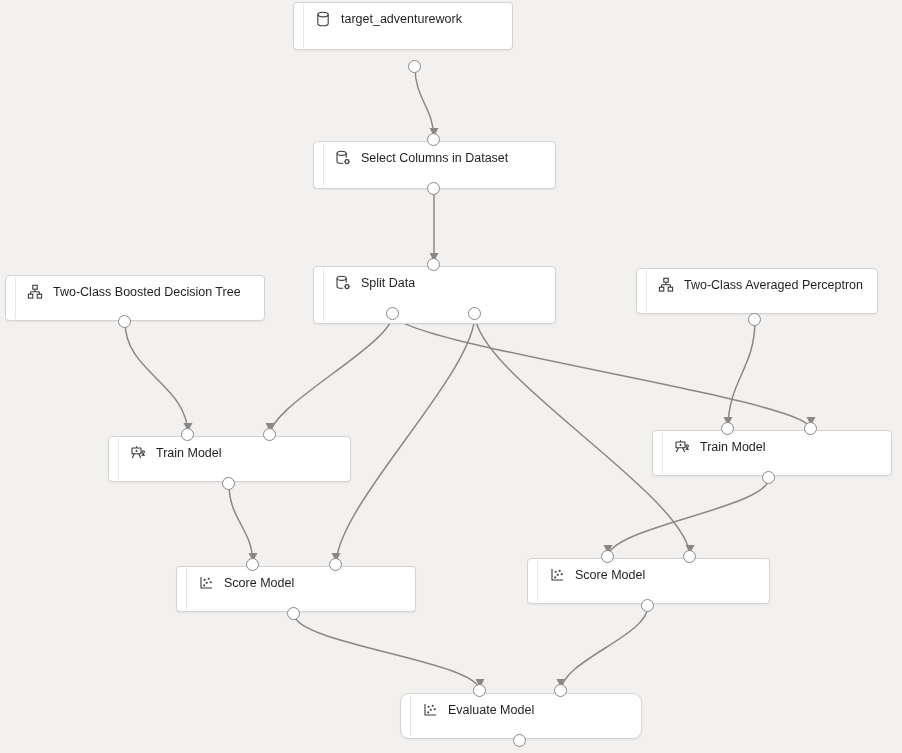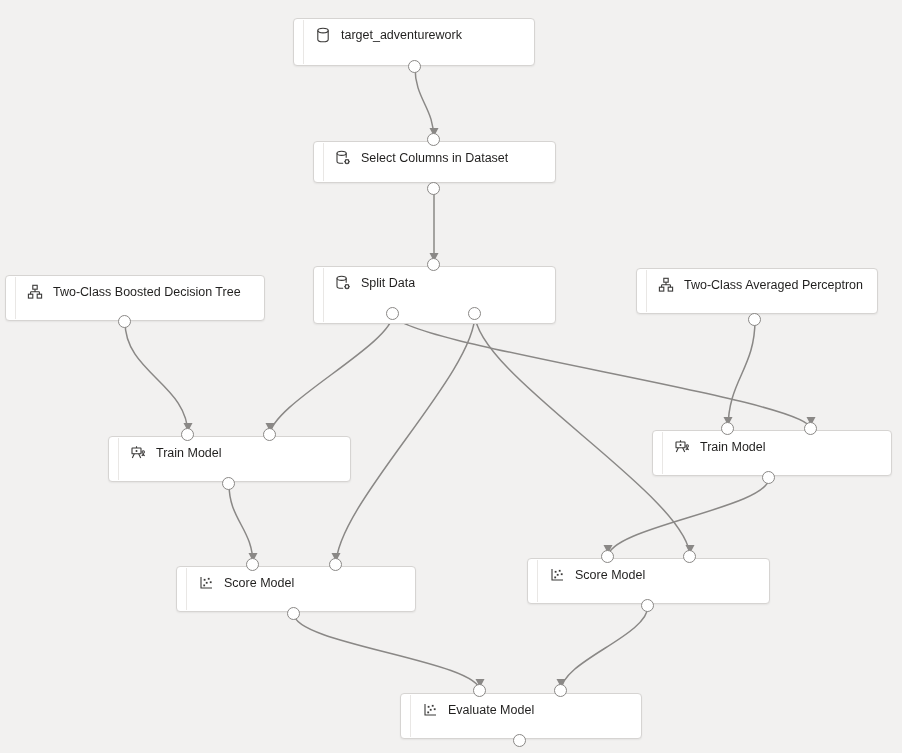--- a/index.html
+++ b/index.html
@@ -87,34 +87,34 @@
       </g>
       <g>
         <path class="edge-path" d="M 294 614 C 294 644, 480 661, 480 691"></path>
         <polygon class="edge-arrow" points="475.5,679 484.5,679 480,687.5"></polygon>
       </g>
       <g>
         <path class="edge-path" d="M 648 606 C 648 636, 561 661, 561 691"></path>
         <polygon class="edge-arrow" points="556.5,679 565.5,679 561,687.5"></polygon>
       </g>
     </svg>
-<div class="node" style="left: 293px; top: 18px; width: 242px; height: 48px;">
+<div class="node" style="left: 293px; top: 2px; width: 220px; height: 48px;">
     <span class="node-accent"></span>
     <span class="node-row">
       <span class="node-icon">
           <svg viewBox="0 0 16 16">
             <ellipse cx="8" cy="3.6" rx="5.2" ry="2.3"></ellipse>
             <path d="M2.8 3.6v8.8c0 1.27 2.33 2.3 5.2 2.3s5.2-1.03 5.2-2.3V3.6"></path>
           </svg>
         </span>
       <span class="node-label">target_adventurework</span>
     </span>
   </div>
     <div class="port" style="left: 408.1px; top: 60.1px;"></div>
-    <div class="node" style="left: 313px; top: 141px; width: 243px; height: 42px;">
+    <div class="node" style="left: 313px; top: 141px; width: 243px; height: 48px;">
     <span class="node-accent"></span>
     <span class="node-row">
       <span class="node-icon">
           <svg viewBox="0 0 16 16">
             <ellipse cx="6.6" cy="3.3" rx="4.6" ry="2.1"></ellipse>
             <path d="M2 3.3v7.9c0 1.16 2.06 2.1 4.6 2.1.55 0 1.08-.04 1.57-.12M11.2 3.3v4.4"></path>
             <circle cx="12" cy="11.6" r="1.9"></circle>
             <path d="M12 8.9v1.1M12 13.2v1.1M9.3 11.6h1.1M13.6 11.6h1.1M10.1 9.7l.8.8M13.1 12.7l.8.8M13.9 9.7l-.8.8M10.9 12.7l-.8.8"></path>
           </svg>
         </span>
@@ -241,21 +241,21 @@
               <rect x="5.3" y="9.5" width="1.8" height="1.8"></rect>
             </g>
           </svg>
         </span>
       <span class="node-label">Score Model</span>
     </span>
   </div>
     <div class="port" style="left: 601.1px; top: 550.1px;"></div>
     <div class="port" style="left: 683.1px; top: 550.1px;"></div>
     <div class="port" style="left: 641.1px; top: 599.1px;"></div>
-    <div class="node" style="left: 400px; top: 693px; width: 242px; height: 46px;">
+    <div class="node" style="left: 400px; top: 693px; width: 242px; height: 46px; border-radius: 9px;">
     <span class="node-accent"></span>
     <span class="node-row">
       <span class="node-icon">
           <svg viewBox="0 0 16 16">
             <path d="M3 2v11h11"></path>
             <g fill="currentColor" stroke="none">
               <rect x="5.7" y="3.9" width="1.8" height="1.8"></rect>
               <rect x="9.8" y="2.9" width="1.8" height="1.8"></rect>
               <rect x="7.8" y="6.9" width="1.8" height="1.8"></rect>
               <rect x="11.8" y="6.3" width="1.8" height="1.8"></rect>

